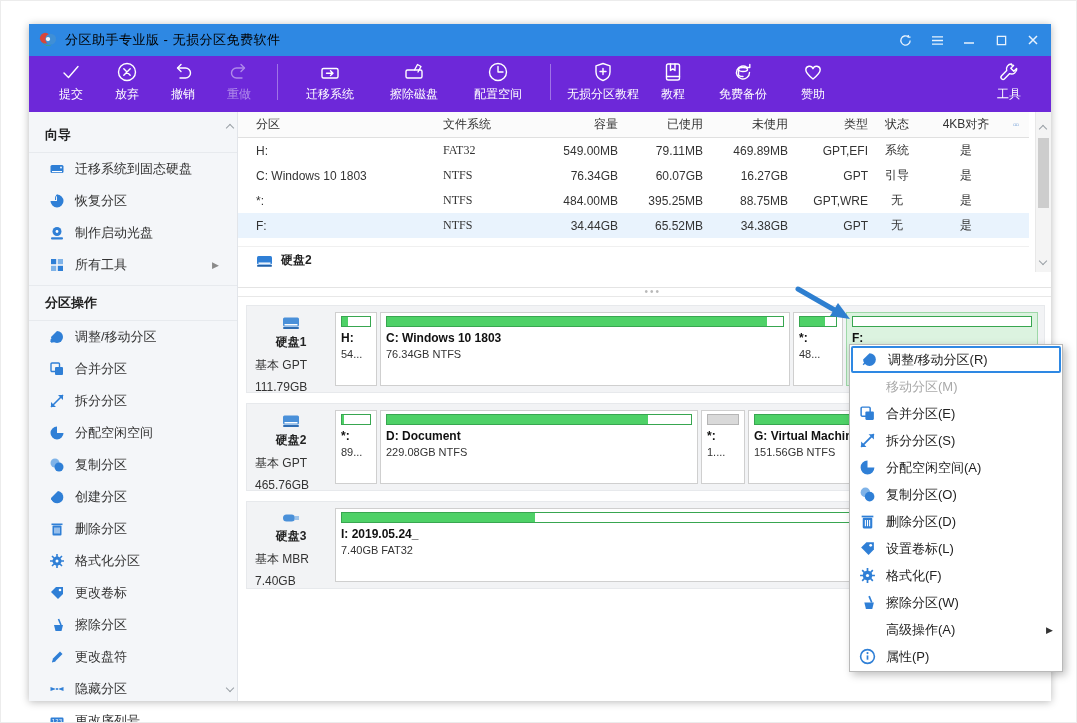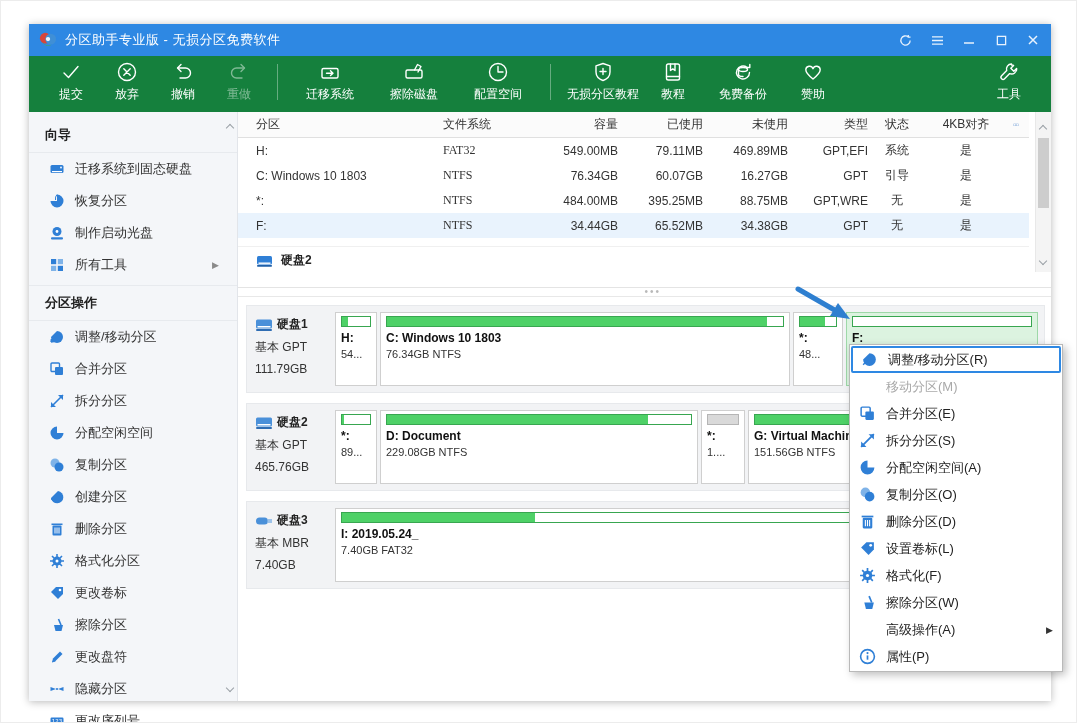--- a/index.html
+++ b/index.html
@@ -1,27 +1,27 @@
 <!DOCTYPE html>
 <html><head>
 <meta charset="utf-8">
 <style>
   * { margin:0; padding:0; box-sizing:border-box; }
   html,body { width:1077px; height:723px; background:#fff; font-family:"Liberation Sans","DejaVu Sans",sans-serif; }
   .page { position:relative; width:1077px; height:723px; background:#fff; border:1px solid #ececec; overflow:hidden; }
   .window { position:absolute; left:28px; top:23px; width:1022px; height:677px; background:#fff; box-shadow:0 1px 8px rgba(0,0,0,.28); }
 
   
-  .titlebar { height:32px; background:#2e88e3; display:flex; align-items:center; padding:0 10px; color:#ffffff; }
+  .titlebar { height:32px; background:#2e88e3; display:flex; align-items:center; padding:0 10px; color:#000000; }
   .app-icon { width:18px; height:18px; margin-right:8px; }
   .title-text { font-size:13px; letter-spacing:.5px; }
   .win-controls { margin-left:auto; display:flex; align-items:center; gap:16px; font-size:13px; }
   .win-btn { color:#e8f2fd; cursor:default; width:16px; text-align:center; }
   .win-btn svg { display:block; margin:0 auto; }
-  .toolbar { height:56px; background:#15803d; display:flex; align-items:stretch; padding:0 14px 4px 14px; color:#fff; }
+  .toolbar { height:56px; background:#6d28d9; display:flex; align-items:stretch; padding:0 14px 4px 14px; color:#fff; }
   .tbtn { display:flex; flex-direction:column; align-items:center; justify-content:flex-start; padding-top:4px; gap:2px; min-width:56px; font-size:12px; color:#fff; }
   .tbtn.wide { min-width:84px; }
   .tbtn.disabled { opacity:.45; }
   .tbtn svg { width:24px; height:24px; stroke:#fff; fill:none; stroke-width:1.4; stroke-linecap:round; stroke-linejoin:round; }
   .tsep { width:1px; background:rgba(255,255,255,.35); margin:8px 10px; }
   .tspacer { flex:1; }
 
   
   .body { display:flex; height:589px; }
   .sidebar { width:215px; background:#f4f6f9; border-right:1px solid #e2e5ea; padding:6px 0 0 0; position:relative; font-size:13px; color:#333; }
@@ -59,21 +59,21 @@
   .vscroll .sc-arrow { position:absolute; left:4px; }
   .colset-icon { color:#7da7d9; font-size:10px; letter-spacing:-1px; }
 
   .splitter { height:9px; background:#fff; border-bottom:1px solid #e8e8e8; position:relative; }
   .splitter .dots { position:absolute; left:50%; top:-2px; color:#b9b9b9; font-size:10px; letter-spacing:2px; }
 
   
   .diskpanel { padding:8px 6px 0 8px; }
   .diskrow { display:flex; align-items:stretch; background:#f2f3f5; border:1px solid #e7e9ec; margin-bottom:10px; height:88px; padding:6px 4px 6px 8px; }
   .diskinfo { width:72px; flex:0 0 72px; font-size:12px; color:#222; padding-top:4px; }
-  .diskinfo .dname { font-weight:bold; display:flex; align-items:center; gap:4px; white-space:nowrap; }
+  .diskinfo .dname { font-weight:bold; display:flex; align-items:center; gap:4px; white-space:nowrap;flex-direction:column; }
   .diskinfo .dmeta { margin-top:6px; color:#333; font-size:12px; }
   .parts { display:flex; gap:3px; margin-left:8px; padding-top:0; }
   .pblock { background:#fff; border:1px solid #cfcfcf; padding:3px 5px; position:relative; overflow:hidden; }
   .pblock .bar { height:11px; border:1px solid #38a650; background:#fff; margin-bottom:4px; }
   .pblock .bar .fill { height:100%; background:#4ed167; }
   .pblock .bar.gray { border-color:#b5b5b5; }
   .pblock .bar.gray .fill { background:#d9d9d9; }
   .pblock .plabel { font-weight:bold; font-size:12px; color:#111; white-space:nowrap; }
   .pblock .psub { font-size:11px; color:#333; margin-top:3px; white-space:nowrap; }
   .pblock.selected { background:#dcf3e0; border-color:#9ed8a8; }

